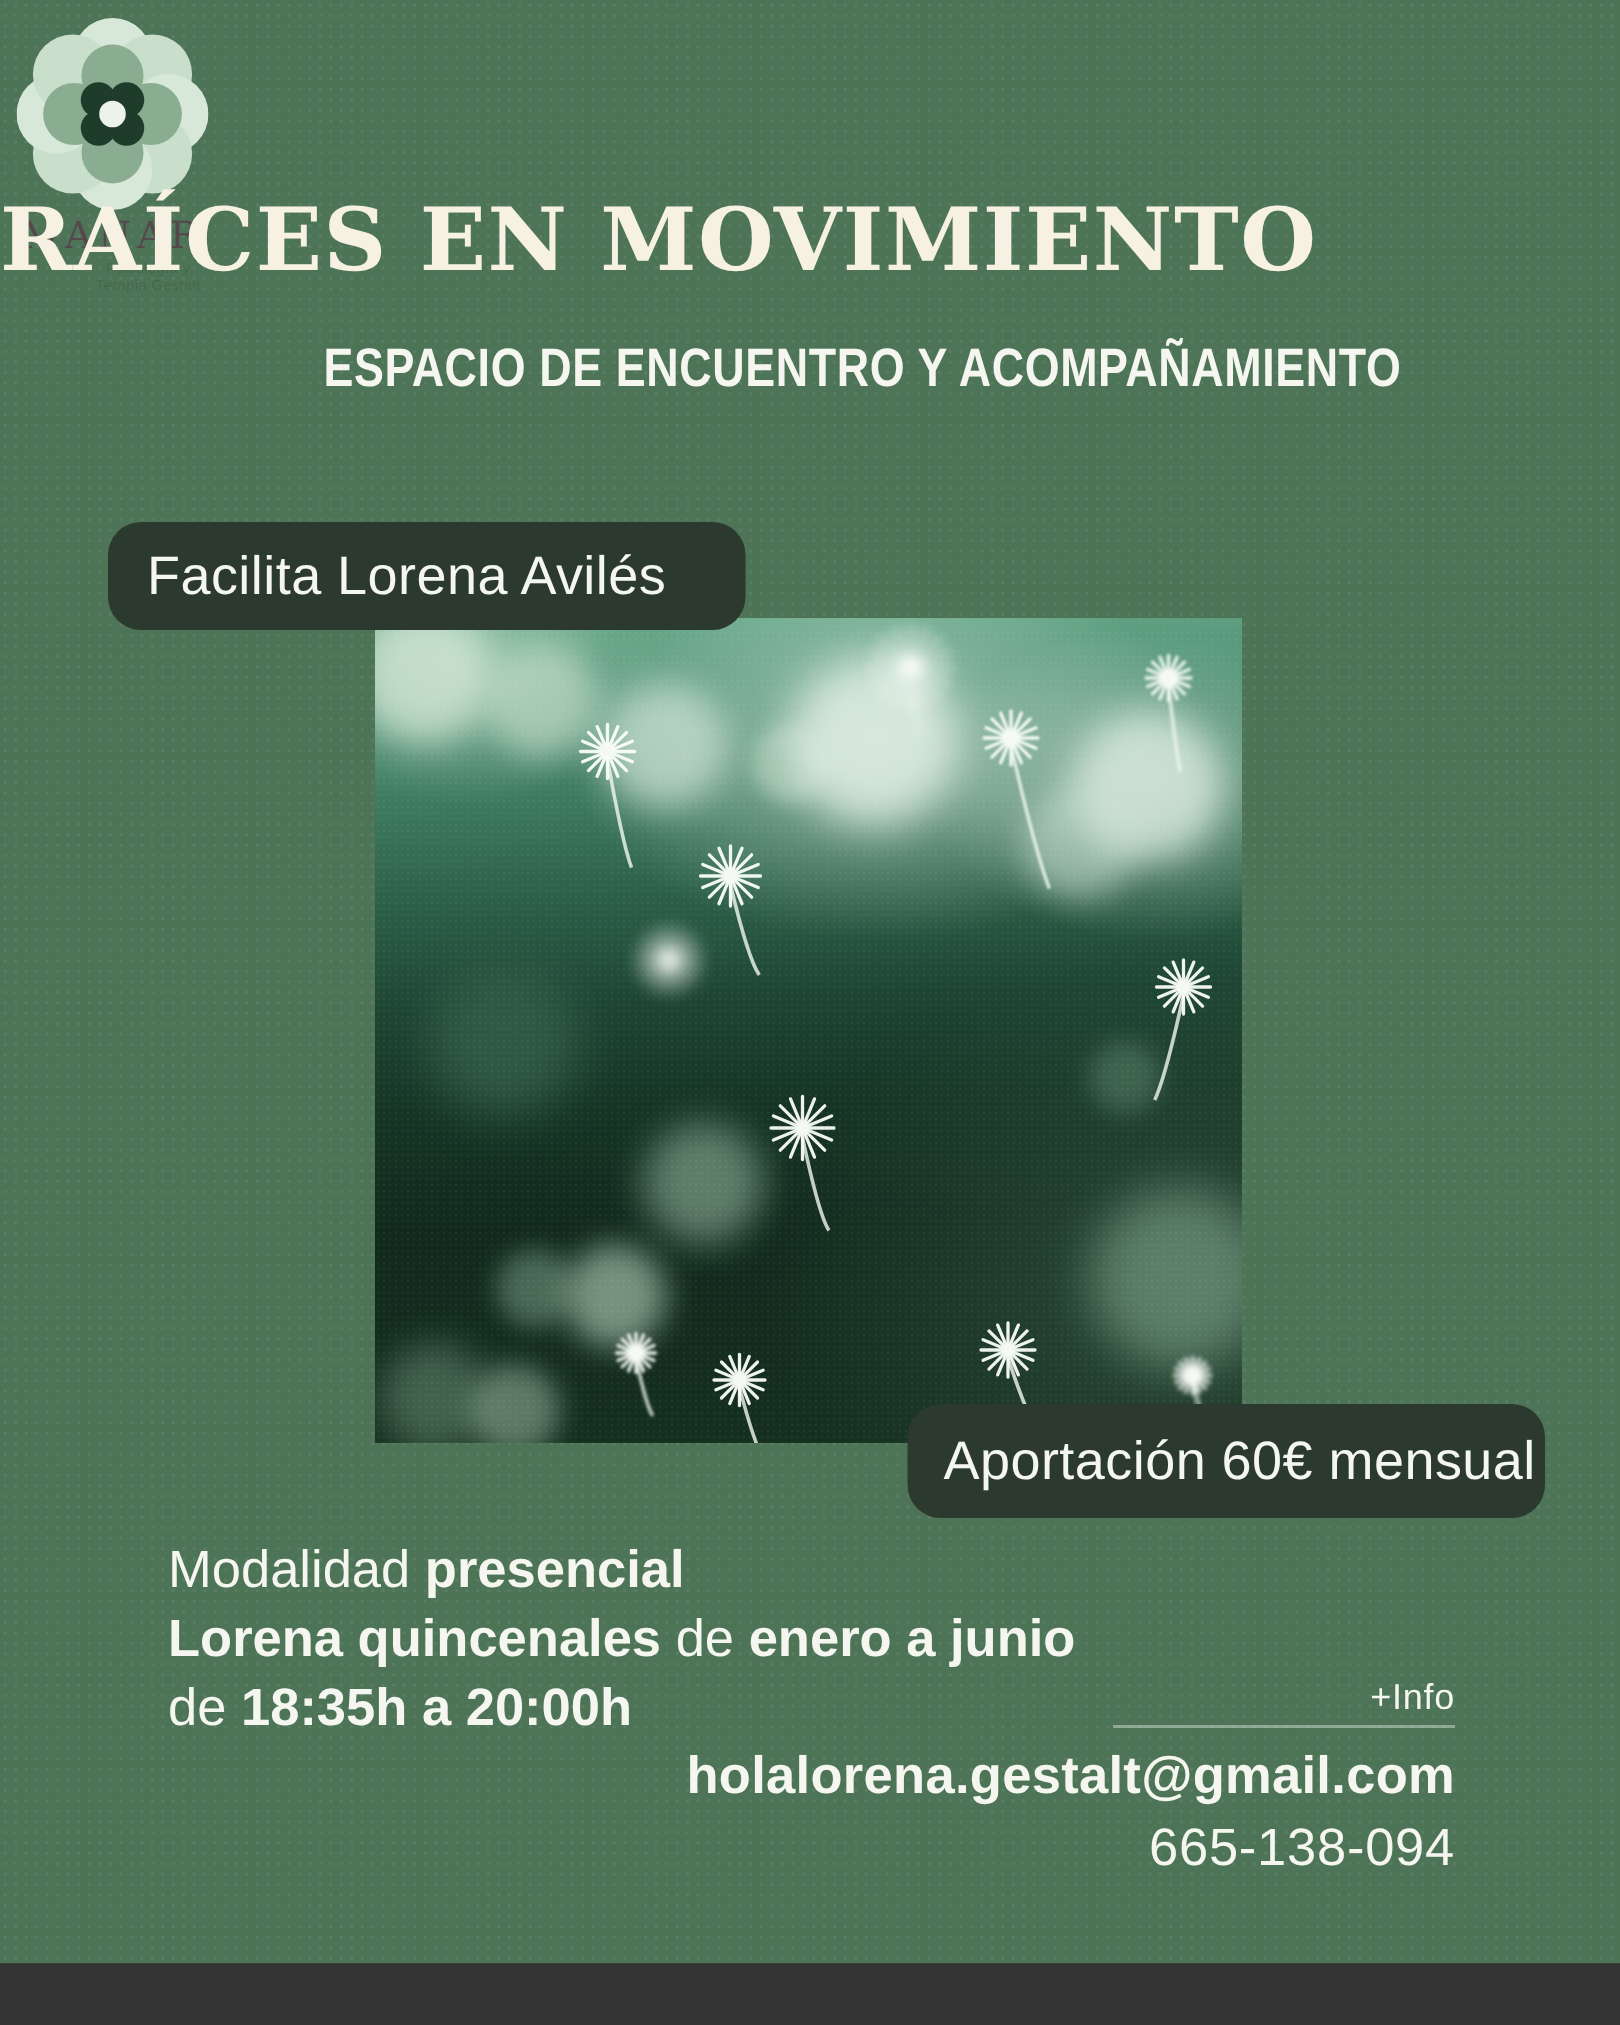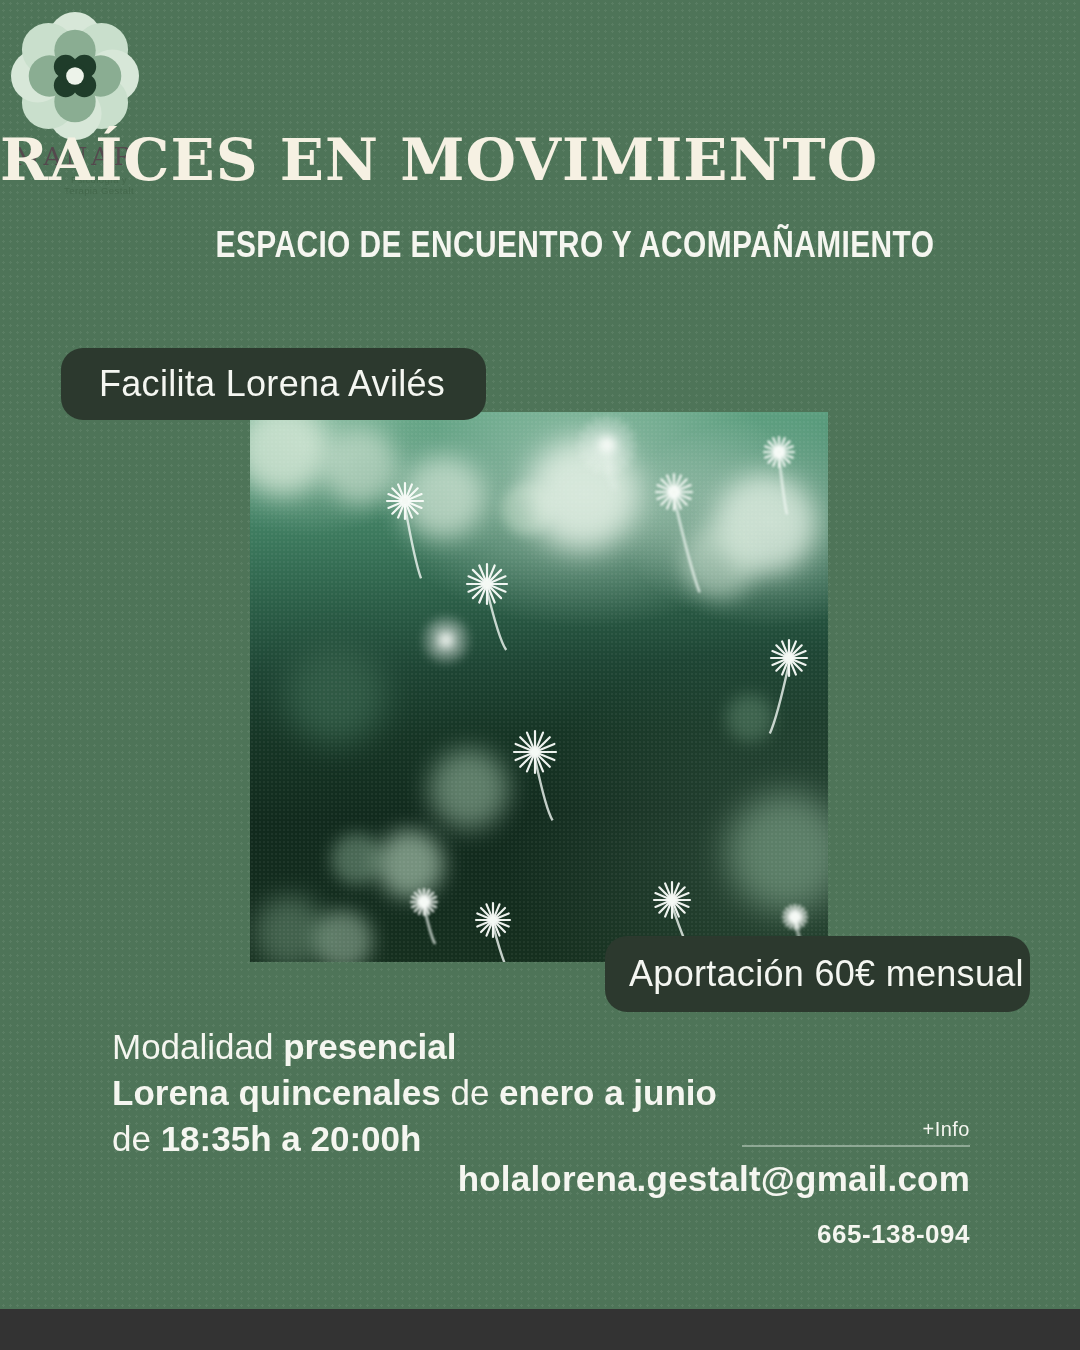--- a/index.html
+++ b/index.html
@@ -35,21 +35,21 @@
     display:inline-block;transform:scaleX(.83);transform-origin:50% 50%;
     font-weight:700;font-size:36px;letter-spacing:.5px;white-space:nowrap;
   }
   .subtitle.line1{top:224px;}
   .subtitle.line2{top:269px;}
   
   .badge{
     position:absolute;background:var(--badge);color:#f4f6f1;border-radius:22px;
     display:flex;align-items:center;font-size:36px;letter-spacing:.3px;z-index:5;
   }
-  .badge.facilitator{left:61px;top:348px;width:425px;height:72px;padding-left:38px;}
+  .badge.facilitator{left:72px;top:348px;width:425px;height:72px;padding-left:26px;}
   .badge.price{left:605px;top:936px;width:425px;height:76px;padding-left:24px;}
   
   .photo{
     position:absolute;left:250px;top:412px;width:578px;height:550px;overflow:hidden;z-index:2;
     background:
       radial-gradient(300px 190px at 58% 15%, rgba(228,242,231,.55), transparent 70%),
       radial-gradient(220px 150px at 90% 20%, rgba(222,238,226,.5), transparent 70%),
       radial-gradient(200px 140px at 10% 6%, rgba(214,234,218,.45), transparent 65%),
       radial-gradient(420px 300px at 95% 80%, rgba(90,130,105,.35), transparent 70%),
       linear-gradient(178deg,#64a686 0%,#4f9173 10%,#3d7a5e 22%,#2c5f48 34%,#1e4534 46%,#163525 58%,#112a1d 72%,#132c1e 86%,#16301f 100%);
@@ -59,24 +59,24 @@
     background-image:radial-gradient(rgba(255,255,255,0.05) 1px, transparent 1px);
     background-size:4px 4px;pointer-events:none;
   }
   .bokeh{position:absolute;border-radius:50%;}
   .seed{position:absolute;}
   
   .details{position:absolute;left:112px;top:1010px;color:var(--text);font-size:35px;line-height:46px;z-index:6;margin-top:14px;}
   .details b{font-weight:700;}
   
   .contact{position:absolute;right:110px;top:1118px;width:520px;text-align:right;color:var(--text);z-index:6;}
-  .info-label{font-size:20px;letter-spacing:.5px;}
+  .info-label{font-size:24px;letter-spacing:.5px;}
   .info-divider{width:228px;height:2px;background:rgba(222,233,222,.45);margin:4px 0 12px auto;}
   .contact-email{font-size:35px;font-weight:700;letter-spacing:.2px;}
-  .contact-phone{font-size:26px;font-weight:700;margin-top:20px;letter-spacing:.5px;}
+  .contact-phone{font-size:35px;font-weight:400;margin-top:8px;letter-spacing:.5px;}
 </style>
 </head>
 <body>
 
 <div class="canvas">
 
   <div class="logo-block">
     <svg class="logo-flower" width="128" height="128" viewBox="0 0 130 130">
 
       <circle cx="65" cy="27" r="27" fill="#d7e7d8"></circle>

